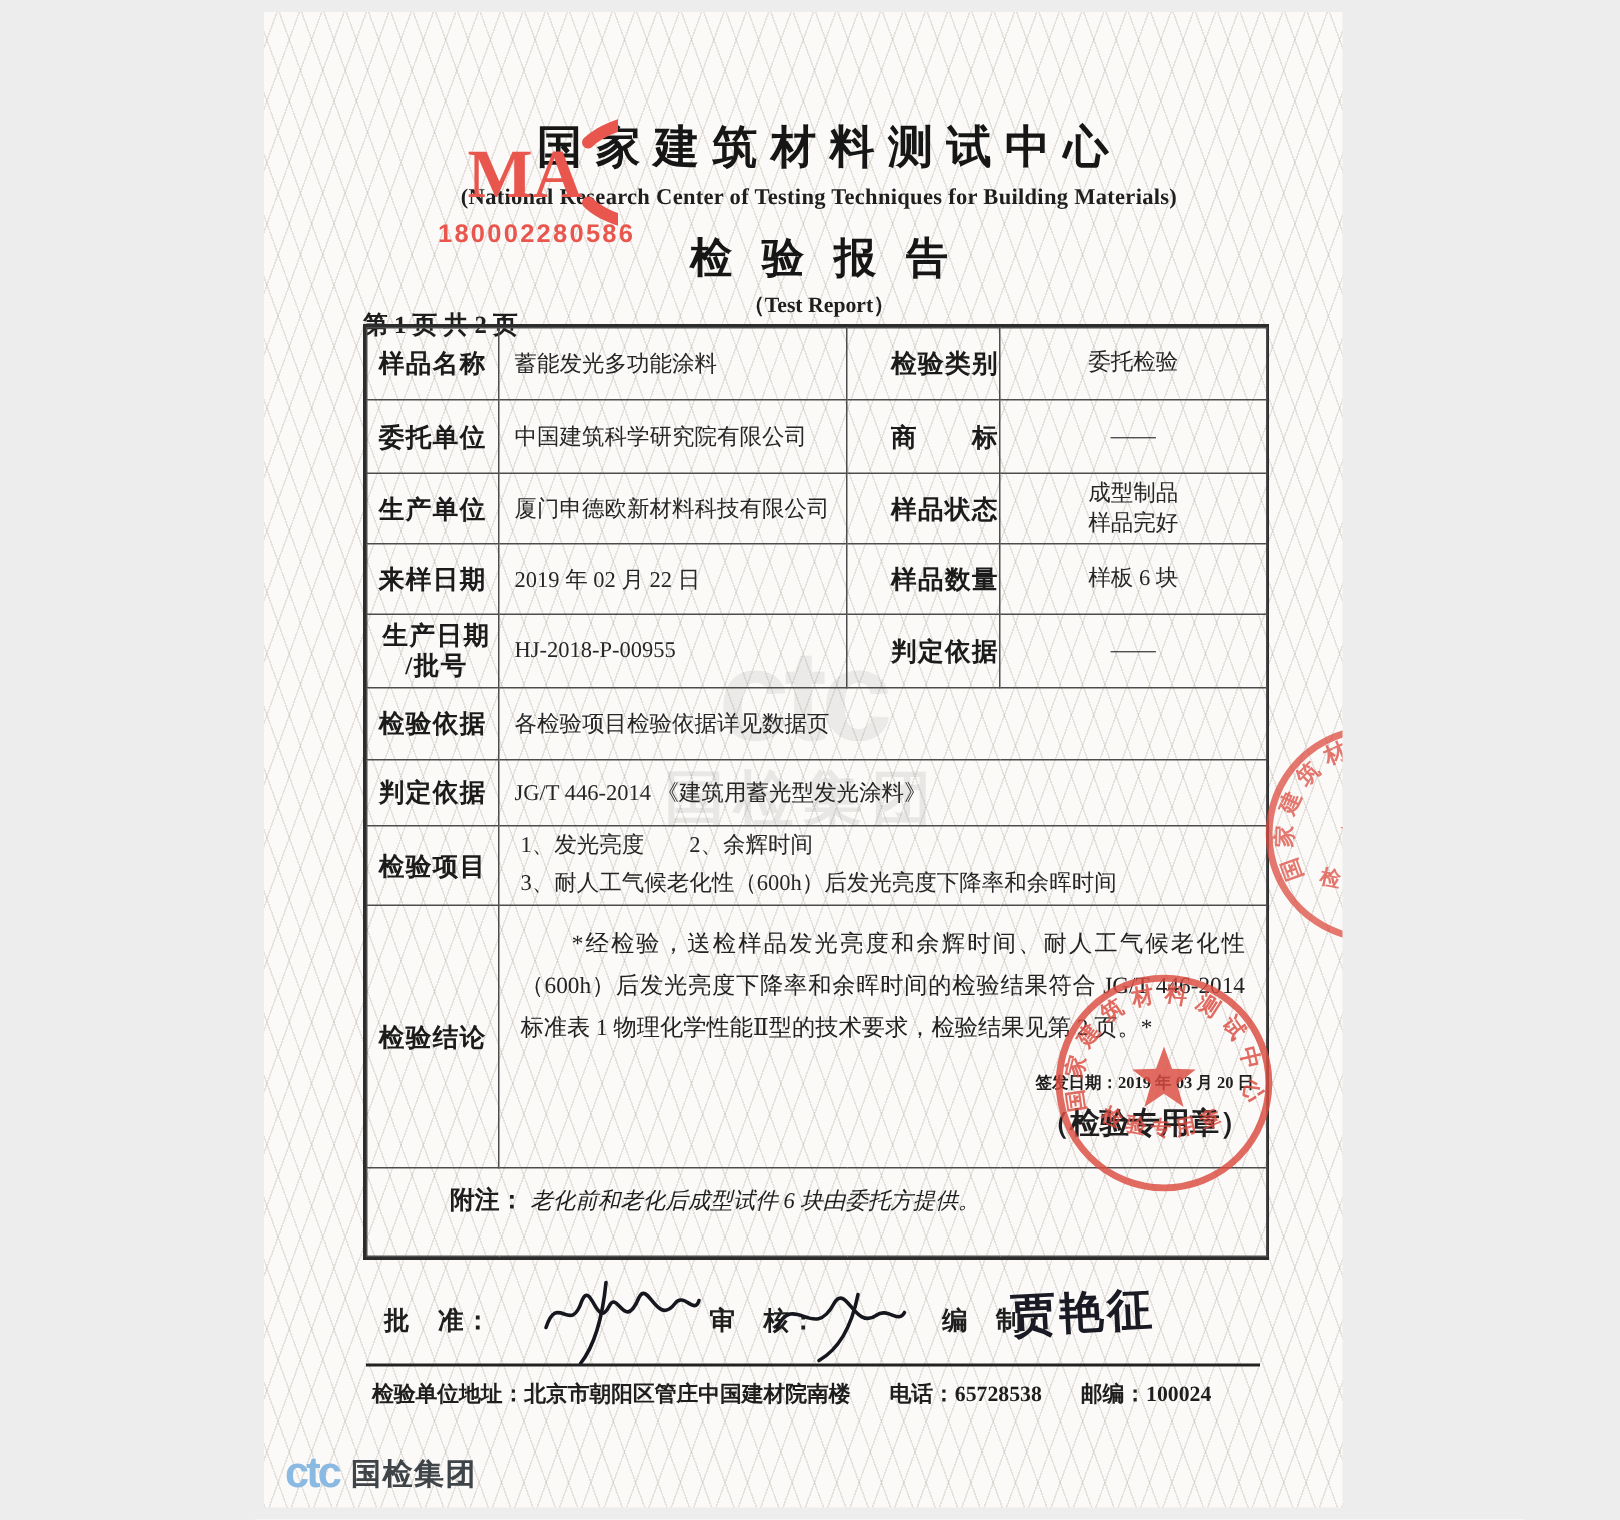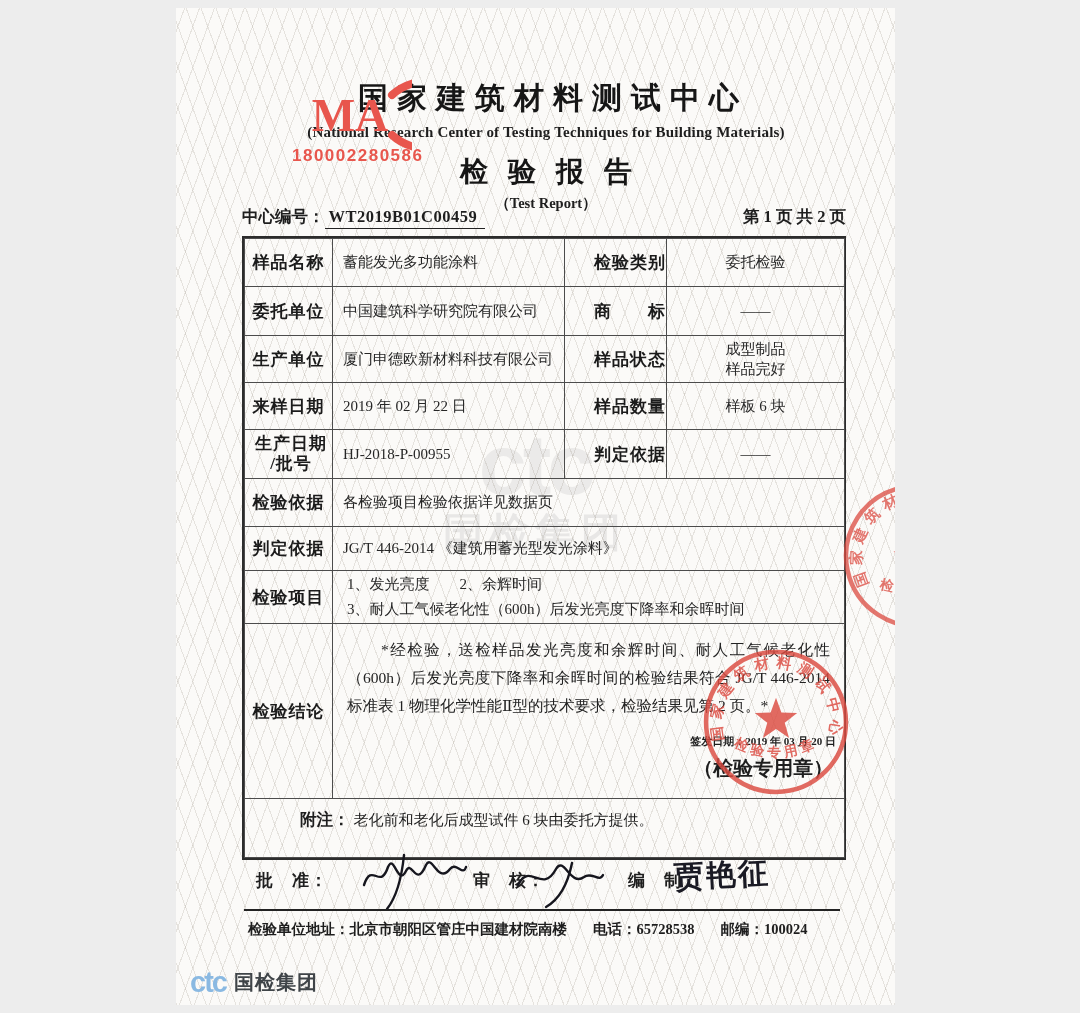--- a/index.html
+++ b/index.html
@@ -30,38 +30,38 @@
   
   .hdr { position:absolute; left:90px; top:70px; width:560px; text-align:center; z-index:1; }
   .org-cn { font-size:30px; font-weight:600; letter-spacing:9px; color:#161616; padding-left:14px; }
   .org-en { font-size:15px; font-weight:700; margin-top:5px; letter-spacing:.2px; }
   .title-cn { font-size:28px; font-weight:600; letter-spacing:20px; margin-top:12px; padding-left:20px; color:#161616; }
   .title-en { font-size:14.5px; font-weight:700; margin-top:3px; }
   
   .no-row { position:absolute; left:66px; top:198px; width:604px; display:flex; justify-content:space-between; align-items:flex-end; font-size:16.5px; font-weight:600; z-index:1; }
   .no-val { font-weight:600; border-bottom:1.5px solid #222; padding:0 8px 2px 4px; letter-spacing:.5px; }
   
-  .table-wrap { position:absolute; left:66px; top:228px; width:604px; border:2px solid #2c2c2c; z-index:1; }
+  .table-wrap { position:absolute; left:66px; top:208px; width:604px; border:2px solid #2c2c2c; z-index:1; }
   table { border-collapse:collapse; width:100%; table-layout:fixed; }
   td { border:1px solid #4c4c4c; vertical-align:middle; overflow:hidden; }
   td.lab { font-size:17px; font-weight:600; text-align:center; letter-spacing:1px; color:#1b1b1b; }
   td.lab2 { font-size:17px; font-weight:600; text-align:right; letter-spacing:1px; color:#1b1b1b; }
   td.v1 { font-size:15px; padding-left:10px; color:#262626; }
   td.v2 { font-size:15px; text-align:center; color:#262626; line-height:1.35; }
   tr.h48{height:48px} tr.h49{height:49px} tr.h47{height:47px} tr.h44{height:44px} tr.h53{height:53px} tr.h175{height:175px} tr.h59{height:59px}
   .lab-two { line-height:1.2; text-align:left; padding-left:5px; }
   .items div { font-size:15px; color:#262626; padding-left:14px; line-height:1.7; }
   .concl-cell { vertical-align:top; position:relative; }
   .concl-text { font-size:15.5px; line-height:1.8; text-indent:2.2em; padding:12px 14px 0 14px; text-align:justify; color:#222; }
   .sign-block { position:absolute; right:8px; top:110px; text-align:center; }
   .sign-date { font-size:11px; font-weight:700; }
   .seal-note { font-size:20px; font-weight:600; margin-top:6px; }
   .note-cell { vertical-align:top; padding:10px 12px; }
   .note-lab { font-size:16.5px; font-weight:700;padding-left:43px; }
-  .note-val { font-size:15px; }
+  .note-val { font-size:15px; font-style:italic; }
   
   .stamp { position:absolute; z-index:3; }
   .stamp-main { left:524px; top:638px; opacity:.82; }
   .stamp-edge { left:664px; top:472px; opacity:.75; transform:rotate(-12deg); }
   
   .sig-row { position:absolute; left:66px; top:845px; width:604px; height:62px; z-index:2; }
   .sig-lab { position:absolute; font-size:17px; font-weight:600; top:16px; letter-spacing:1px; }
   .sig-svg { position:absolute; }
   .sig-name { position:absolute; left:432px; top:2px; font-size:30px; font-weight:700; color:#1a1a24; transform:rotate(-3deg); letter-spacing:2px; }
   .sig-underline { position:absolute; left:68px; top:901px; width:596px; height:2px; background:#222; z-index:2; }
@@ -92,23 +92,20 @@
   </div>
 
   <div class="hdr">
     <div class="org-cn">国家建筑材料测试中心</div>
     <div class="org-en">(National Research Center of Testing Techniques for Building Materials)</div>
     <div class="title-cn">检验报告</div>
     <div class="title-en">（Test Report）</div>
   </div>
 
   <div class="no-row">
-    <div>
-      <span>中心编号：</span><span class="no-val">WT2019B01C00459</span>
-    </div>
     <div>第 1 页  共 2 页</div>
   </div>
 
   <div class="table-wrap">
     <table>
       <colgroup>
           <col style="width:88px">
           <col style="width:232px">
           <col style="width:102px">
           <col style="width:178px">

